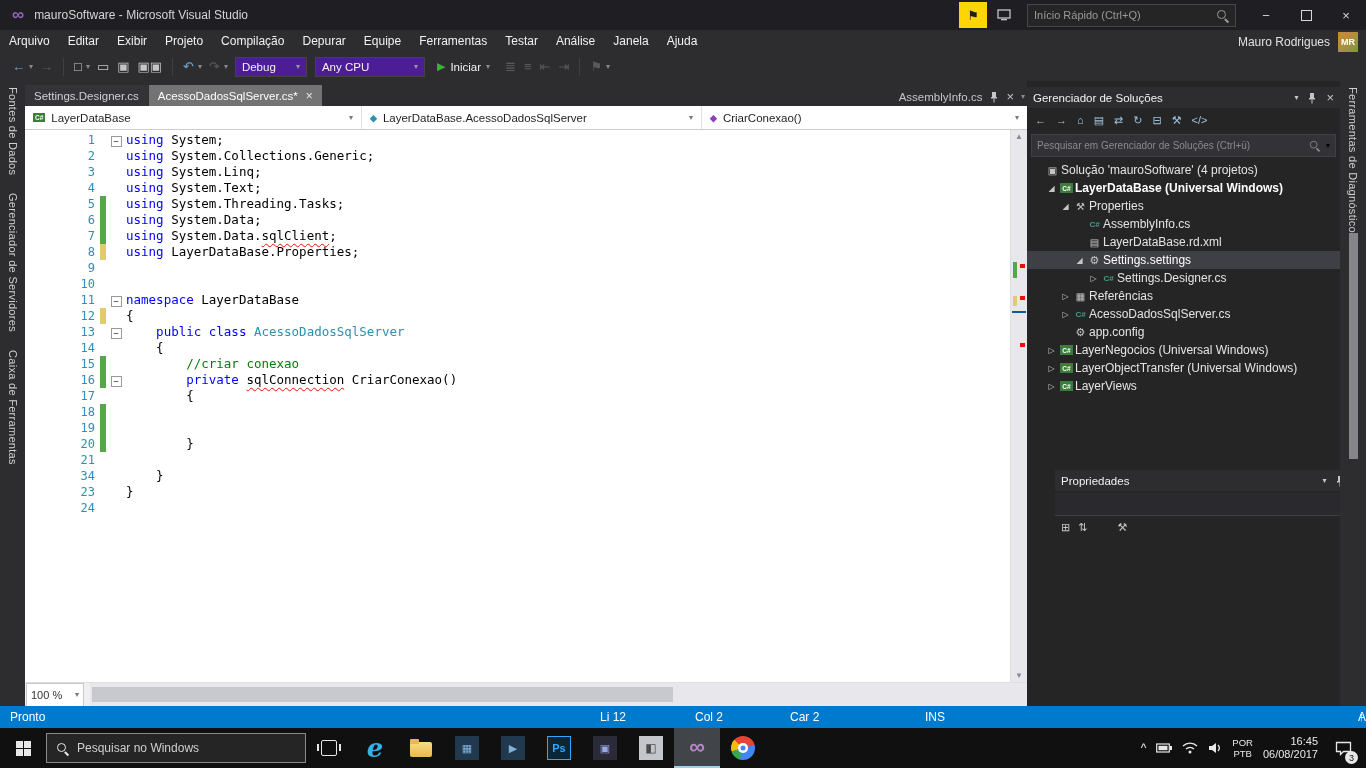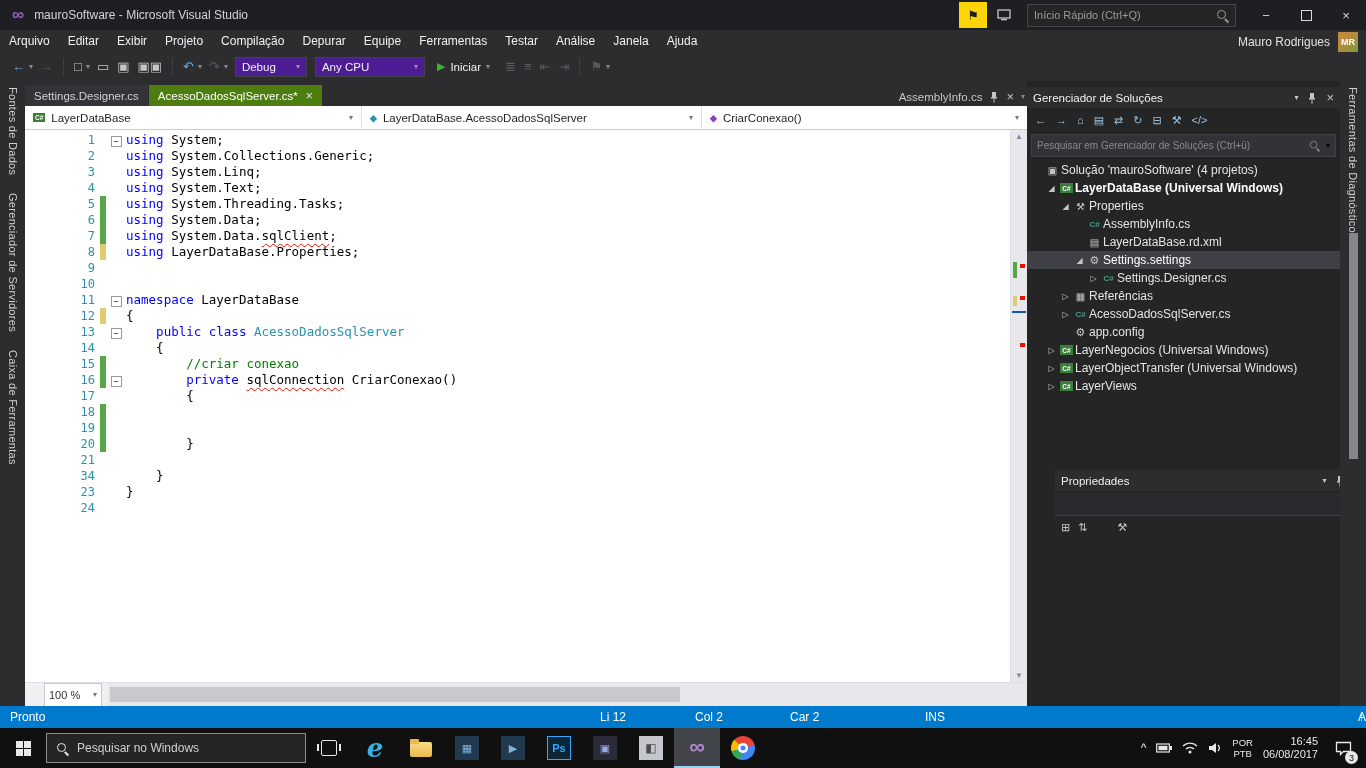--- a/index.html
+++ b/index.html
@@ -56,21 +56,21 @@
               display:flex;flex-direction:column;align-items:center;gap:18px;padding-top:6px;box-sizing:border-box;}
   .vtab{writing-mode:vertical-rl;font-size:11px;color:#d0d0d0;cursor:pointer;letter-spacing:.3px;}
   .strip-right{position:absolute;left:1340px;top:0;width:26px;height:625px;background:#2d2d30;
                display:flex;flex-direction:column;align-items:center;padding-top:6px;box-sizing:border-box;}
   .right-scroll{position:absolute;left:9px;top:152px;width:9px;height:226px;background:#85858a;}
   
   .editor{position:absolute;left:25px;top:0;width:1002px;height:625px;}
   .tabstrip{position:absolute;left:0;top:0;width:100%;height:25px;display:flex;align-items:flex-end;}
   .etab{height:21px;display:flex;align-items:center;padding:0 9px;font-size:11.5px;color:#d0d0d0;
         background:#333338;margin-right:1px;cursor:pointer;}
-  .etab.active{background:#4d7c0f;color:#fff;}
+  .etab.active{background:#737373;color:#fff;}
   .etab-close{margin-left:8px;color:#e8e8e8;font-size:12px;cursor:pointer;}
   .tab-overflow{position:absolute;right:2px;bottom:2px;display:flex;align-items:center;gap:7px;
                 color:#c5c5c5;font-size:11.5px;}
   .pin-icon{display:inline-block;}
   .tov-close{font-size:13px;cursor:pointer;}
   .tov-caret{font-size:8px;color:#8a8a8e;cursor:pointer;}
   .navbar{position:absolute;left:0;top:25px;width:100%;height:24px;background:#fff;
           border-bottom:1px solid #ccc;display:flex;box-sizing:border-box;}
   .nav-combo{display:flex;align-items:center;gap:6px;padding:0 8px;border-right:1px solid #e0e0e0;
              font-size:11.5px;color:#1e1e1e;cursor:pointer;box-sizing:border-box;}
@@ -97,21 +97,21 @@
   .tk-c{color:#008000;}
   .tk-e{color:#000;text-decoration-line:underline;text-decoration-style:wavy;
         text-decoration-color:#e51400;text-decoration-thickness:1px;text-underline-offset:3px;}
   .vscroll{position:absolute;right:0;top:49px;bottom:24px;width:17px;background:#e8e8ec;
            border-left:1px solid #dedfe3;box-sizing:border-box;}
   .vs-arrow{position:absolute;left:0;width:100%;text-align:center;color:#868999;font-size:8px;cursor:pointer;}
   .vs-up{top:2px;}.vs-down{bottom:2px;}
   .sb-mark{position:absolute;}
   .editor-bottom{position:absolute;left:0;right:0;bottom:0;height:24px;background:#f0f0f2;
                  display:flex;align-items:center;border-top:1px solid #dedfe3;box-sizing:border-box;}
-  .zoom-box{width:58px;height:24px;background:#fff;border:1px solid #c8c8cc;margin-left:19px;
+  .zoom-box{width:58px;height:24px;background:#fff;border:1px solid #c8c8cc;margin-left:1px;
             display:flex;align-items:center;font-size:11px;color:#333;padding:0 4px;box-sizing:border-box;cursor:pointer;}
   .zoom-box .caret{margin-left:auto;font-size:8px;color:#777;}
   .hscroll{flex:1;height:100%;position:relative;background:#e8e8ec;margin-left:6px;}
   .hthumb{position:absolute;left:2px;top:4px;height:15px;width:62%;background:#c8c9cf;}
   
   .sepanel{position:absolute;left:1027px;top:0;width:313px;height:625px;background:#252526;}
   .panel-title{height:21px;background:#2d2d30;display:flex;align-items:center;color:#f1f1f1;
                font-size:11.5px;padding:0 6px;margin-top:6px;}
   .panel-title .pt-icons{margin-left:auto;display:flex;align-items:center;gap:9px;color:#c5c5c5;}
   .pt-chev{font-size:8px;cursor:pointer;}

